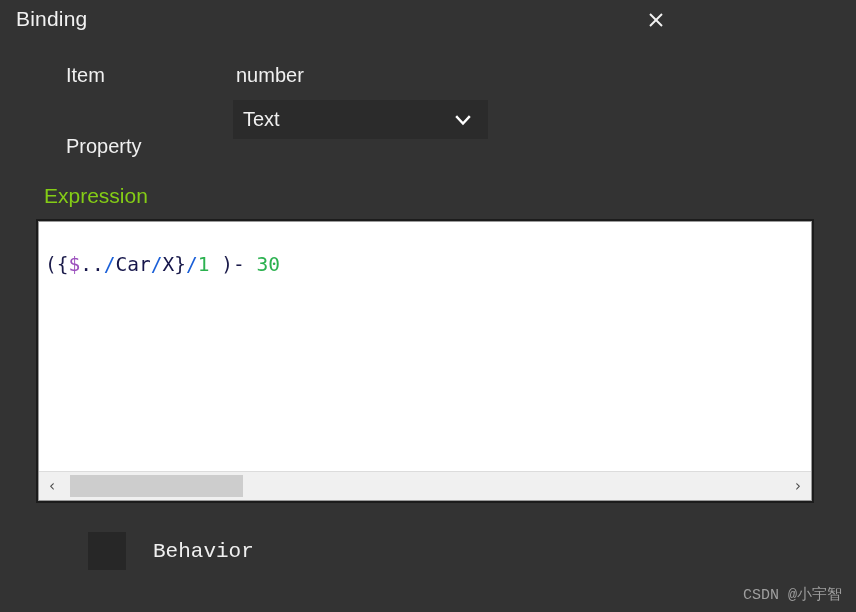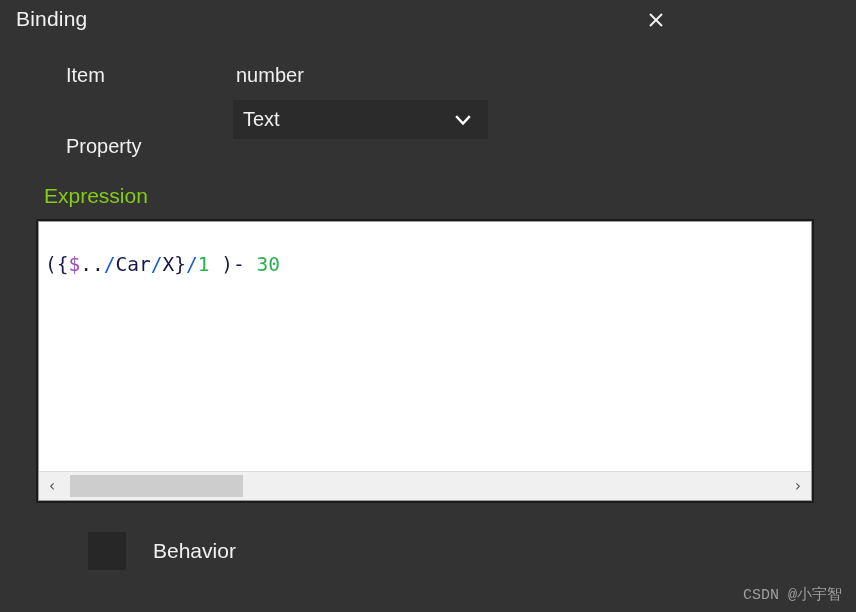--- a/index.html
+++ b/index.html
@@ -172,20 +172,21 @@
   }
 
   
   #behavior-row {
     position: absolute;
     left: 88px;
     top: 531px;
     height: 40px;
     display: flex;
     align-items: center;
+    font-family: Liberation Mono, monospace;
   }
   #behavior-checkbox {
     width: 38px;
     height: 38px;
     background: #272727;
     cursor: pointer;
     flex: none;
   }
   #behavior-label {
     margin-left: 27px;

